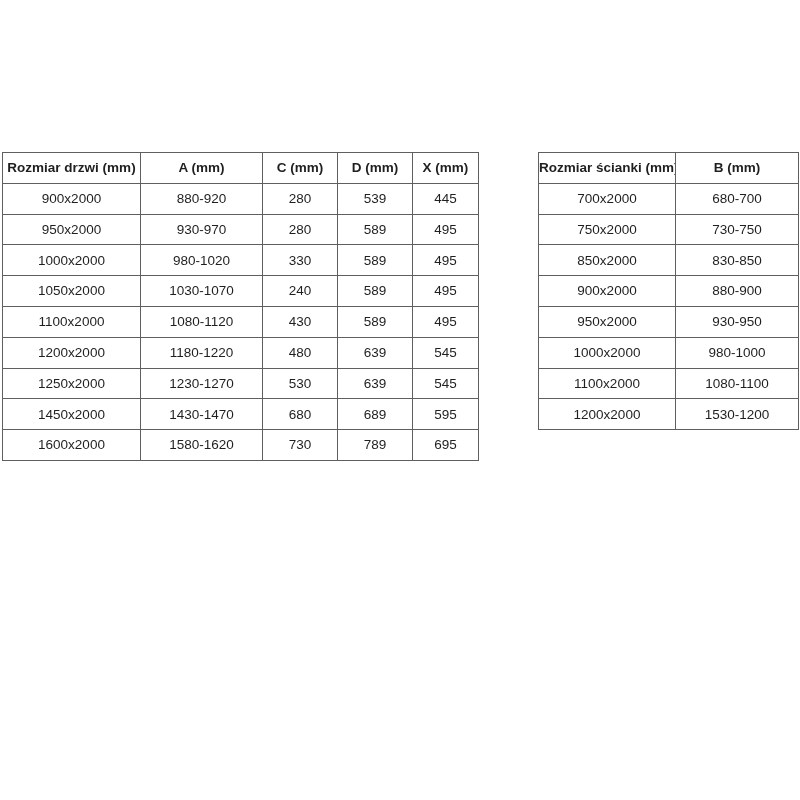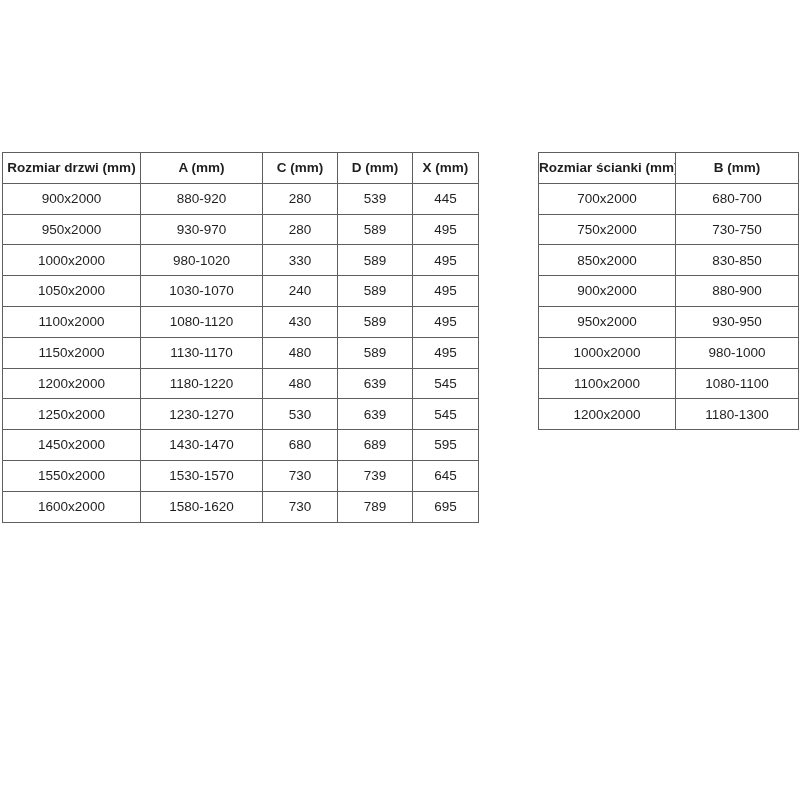--- a/index.html
+++ b/index.html
@@ -102,53 +102,39 @@
           <td>495</td>
         </tr>
         <tr>
           <td>1100x2000</td>
           <td>1080-1120</td>
           <td>430</td>
           <td>589</td>
           <td>495</td>
         </tr>
         <tr>
-          <td>1150x2000</td>
-          <td>1130-1170</td>
-          <td>480</td>
-          <td>589</td>
-          <td>495</td>
-        </tr>
-        <tr>
           <td>1200x2000</td>
           <td>1180-1220</td>
           <td>480</td>
           <td>639</td>
           <td>545</td>
         </tr>
         <tr>
           <td>1250x2000</td>
           <td>1230-1270</td>
           <td>530</td>
           <td>639</td>
           <td>545</td>
         </tr>
         <tr>
           <td>1450x2000</td>
           <td>1430-1470</td>
           <td>680</td>
           <td>689</td>
           <td>595</td>
-        </tr>
-        <tr>
-          <td>1550x2000</td>
-          <td>1530-1570</td>
-          <td>730</td>
-          <td>739</td>
-          <td>645</td>
         </tr>
         <tr>
           <td>1600x2000</td>
           <td>1580-1620</td>
           <td>730</td>
           <td>789</td>
           <td>695</td>
         </tr>
       </tbody>
   </table>
@@ -188,18 +174,18 @@
         <tr>
           <td>1000x2000</td>
           <td>980-1000</td>
         </tr>
         <tr>
           <td>1100x2000</td>
           <td>1080-1100</td>
         </tr>
         <tr>
           <td>1200x2000</td>
-          <td>1180-1300</td>
+          <td>1530-1200</td>
         </tr>
       </tbody>
   </table>
 
 </div>
 
 </body></html>

